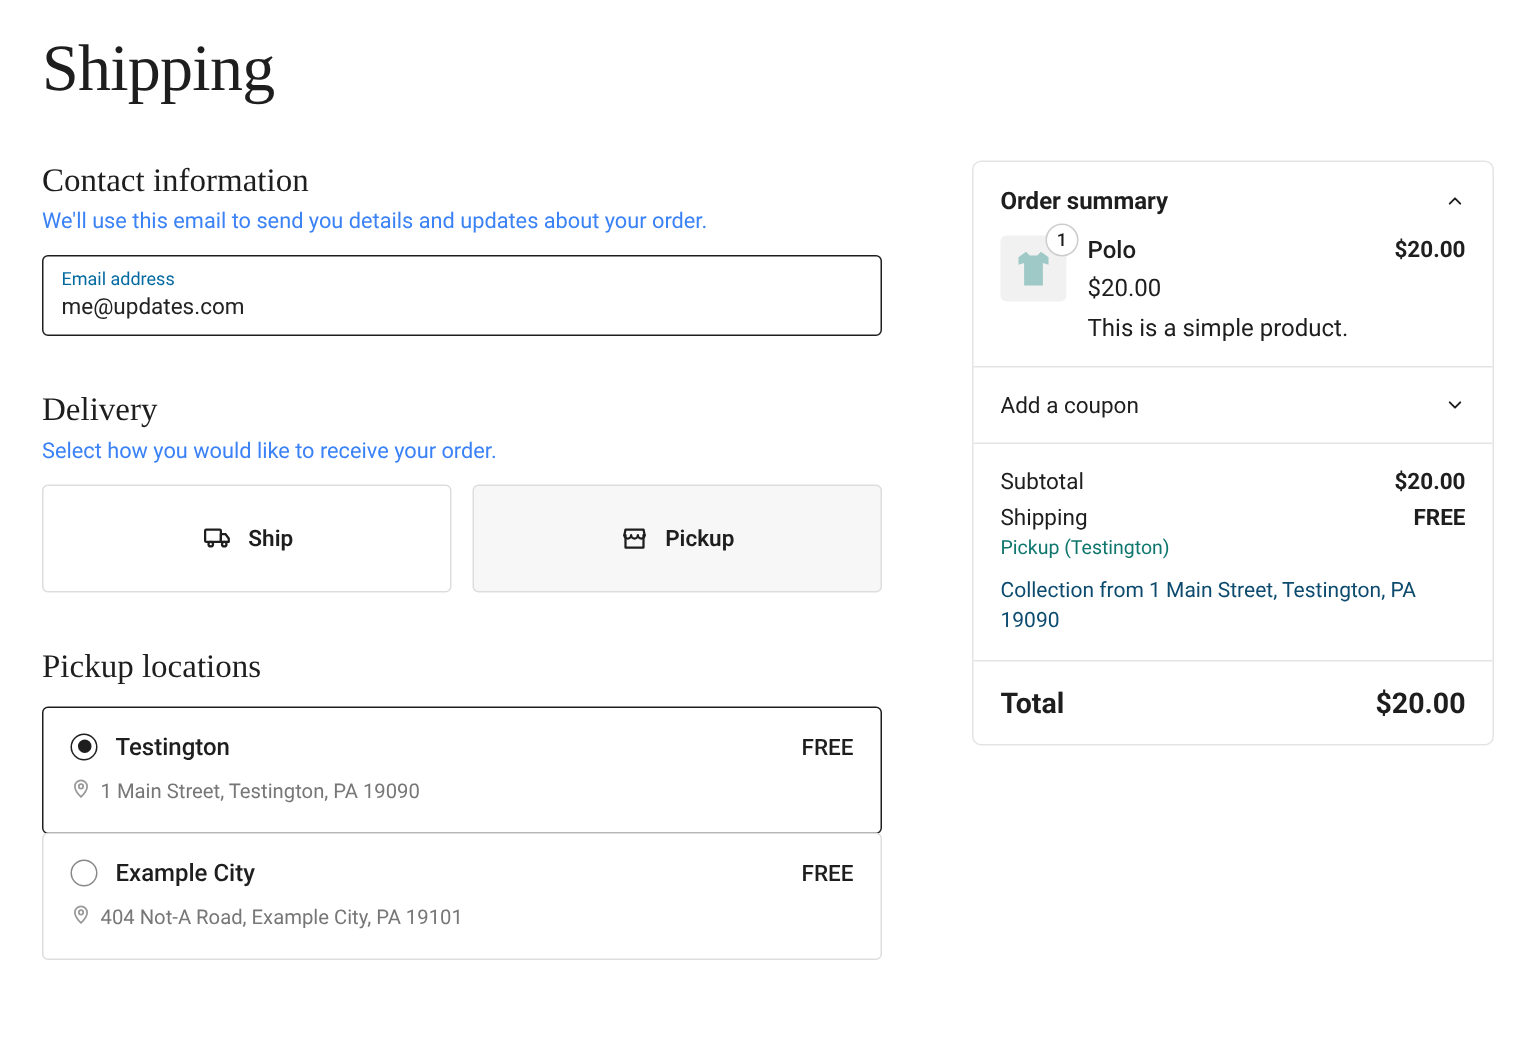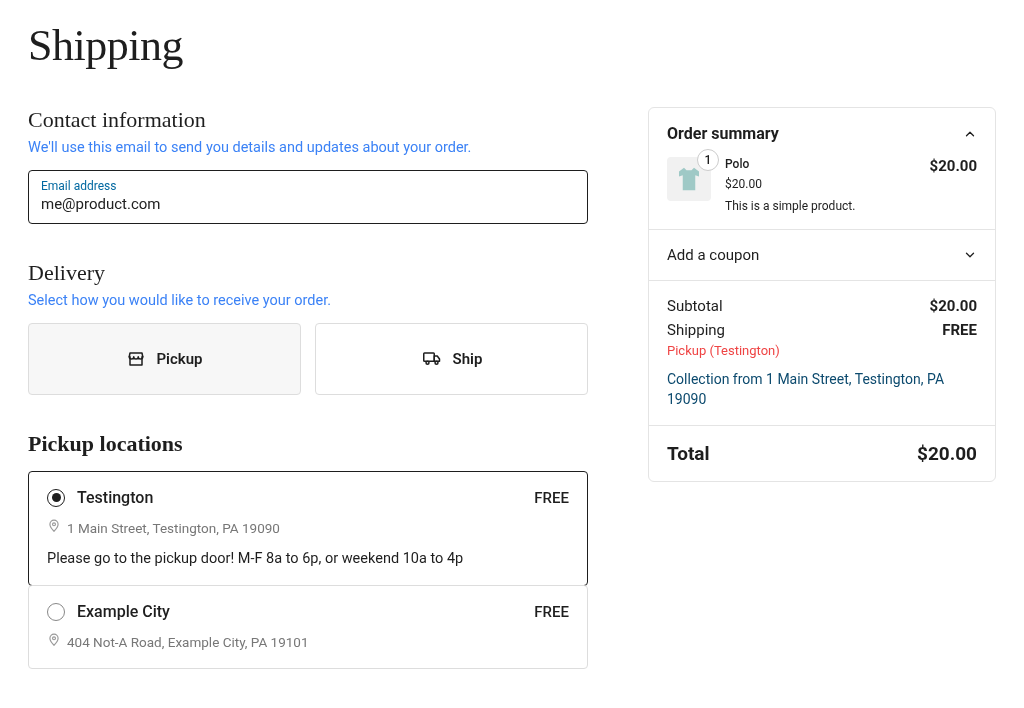--- a/index.html
+++ b/index.html
@@ -70,29 +70,29 @@
   .summary-title { font-size: 16px; font-weight: 700; }
   .item-row { display: flex; gap: 14px; margin-top: 14px; }
   .thumb-wrap { position: relative; }
   .thumb { width: 44px; height: 44px; background: #f1f1f1; border-radius: 4px; display:flex; align-items:center; justify-content:center; }
   .qty-badge {
     position: absolute; top: -8px; right: -8px; min-width: 22px; height: 22px;
     border: 1px solid #ccc; border-radius: 11px; background: #fff;
     display: flex; align-items: center; justify-content: center;
     font-size: 12px; font-weight: 500;
   }
-  .item-info { flex: 1; font-size: 12px; }
+  .item-info { flex: 1; font-size: 16px; }
   .item-name { font-weight: 500; }
   .item-total { font-size: 15px; font-weight: 700; }
 
   .coupon-row { display: flex; justify-content: space-between; align-items: center; font-size: 15px; }
 
   .totals .line { display: flex; justify-content: space-between; font-size: 15px; margin-bottom: 6px; }
   .totals .bold { font-weight: 700; }
-  .totals .muted { font-size: 13px; color: #ef4444; margin-top: -2px; margin-bottom: 12px; }
+  .totals .muted { font-size: 13px; color: #0f766e; margin-top: -2px; margin-bottom: 12px; }
   .totals .collect { font-size: 14px; color: #0c4a6e; line-height: 1.4; }
 
   .grand { display: flex; justify-content: space-between; font-size: 19px; font-weight: 700; }
 
   .chev svg, .icon svg { display: block; }
 
   .mb-36 { margin-bottom: 36px; }
 </style>
 </head>
 <body>
@@ -100,73 +100,72 @@
 <h1 class="page-title">Shipping</h1>
 
 <div class="layout">
   <div class="left">
 
     <div class="mb-36">
       <h2 class="section-title">Contact information</h2>
       <p class="section-desc">We'll use this email to send you details and updates about your order.</p>
       <div class="text-input">
         <div class="text-input-label">Email address</div>
-        <div class="text-input-value">me@product.com</div>
+        <div class="text-input-value">me@updates.com</div>
       </div>
     </div>
 
     <div class="mb-36">
       <h2 class="section-title">Delivery</h2>
       <p class="section-desc">Select how you would like to receive your order.</p>
       <div class="delivery-options">
-        <div class="delivery-option selected">
-          <span class="icon">
-            <svg width="20" height="18" viewBox="0 0 24 24" fill="none" stroke="#1e1e1e" stroke-width="2" stroke-linecap="round" stroke-linejoin="round">
-                <path d="M3 9l1-5h16l1 5"></path>
-                <path d="M4 9v11h16V9"></path>
-                <path d="M3 9a3 3 0 1 0 6 0 3 3 0 1 0 6 0 3 3 0 1 0 6 0"></path>
-              </svg>
-          </span>
-          <span>Pickup</span>
-        </div>
         <div class="delivery-option">
           <span class="icon">
             <svg width="22" height="18" viewBox="0 0 24 24" fill="none" stroke="#1e1e1e" stroke-width="2" stroke-linecap="round" stroke-linejoin="round">
                 <rect x="1" y="4" width="14" height="11" rx="1"></rect>
                 <path d="M15 8h4l3 4v3h-7z"></path>
                 <circle cx="6" cy="17" r="2"></circle>
                 <circle cx="18" cy="17" r="2"></circle>
               </svg>
           </span>
           <span>Ship</span>
         </div>
+        <div class="delivery-option selected">
+          <span class="icon">
+            <svg width="20" height="18" viewBox="0 0 24 24" fill="none" stroke="#1e1e1e" stroke-width="2" stroke-linecap="round" stroke-linejoin="round">
+                <path d="M3 9l1-5h16l1 5"></path>
+                <path d="M4 9v11h16V9"></path>
+                <path d="M3 9a3 3 0 1 0 6 0 3 3 0 1 0 6 0 3 3 0 1 0 6 0"></path>
+              </svg>
+          </span>
+          <span>Pickup</span>
+        </div>
       </div>
     </div>
 
     <div>
-      <h2 class="section-title" style="margin-bottom:14px;font-weight:bold;">Pickup locations</h2>
+      <h2 class="section-title" style="margin-bottom:14px;">Pickup locations</h2>
 
       <div class="pickup-card selected">
         <div class="pickup-head">
           <span class="radio">
               <span class="dot"></span>
             </span>
           <span class="pickup-name">Testington</span>
           <span class="pickup-price">FREE</span>
         </div>
         <div class="pickup-addr">
           <span>
             <svg width="14" height="14" viewBox="0 0 24 24" fill="none" stroke="#999" stroke-width="2">
                 <path d="M12 21s-7-7-7-12a7 7 0 0 1 14 0c0 5-7 12-7 12z"></path>
                 <circle cx="12" cy="9" r="2.5"></circle>
               </svg>
           </span>
           <span>1 Main Street, Testington, PA 19090</span>
         </div>
-        <div class="pickup-inst">Please go to the pickup door! M-F 8a to 6p, or weekend 10a to 4p</div>
       </div>
 
       <div class="pickup-card">
         <div class="pickup-head">
           <span class="radio empty"></span>
           <span class="pickup-name">Example City</span>
           <span class="pickup-price">FREE</span>
         </div>
         <div class="pickup-addr">
           <span>

